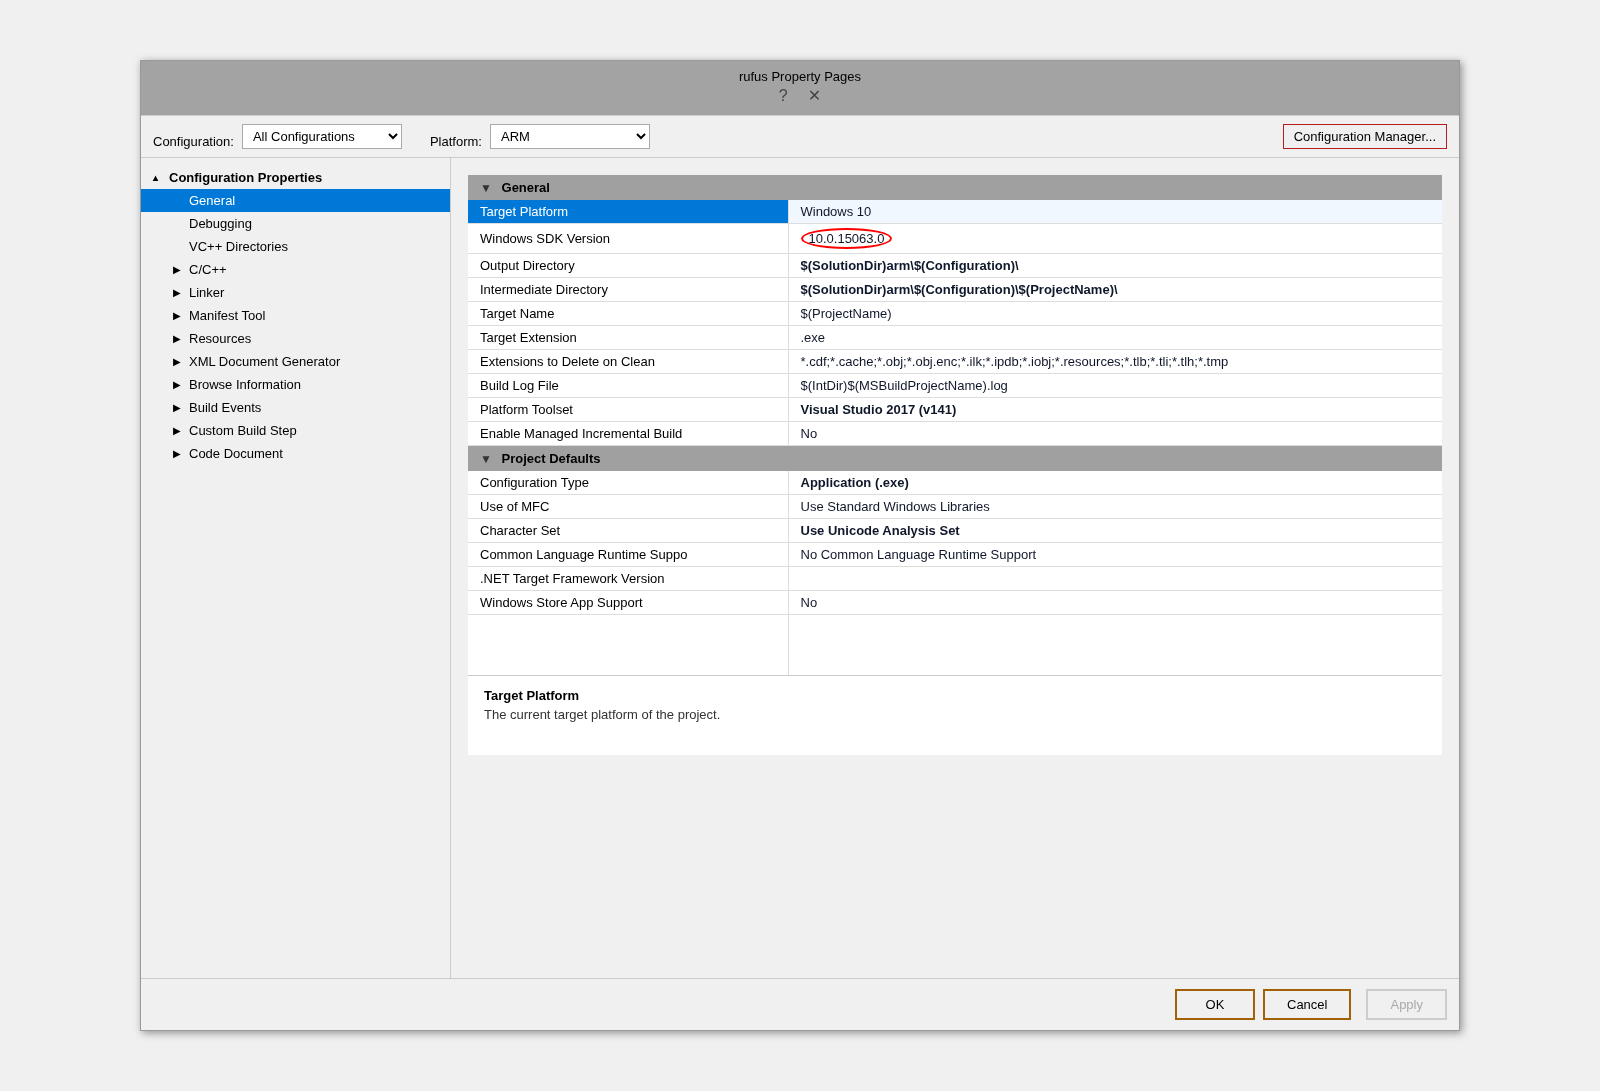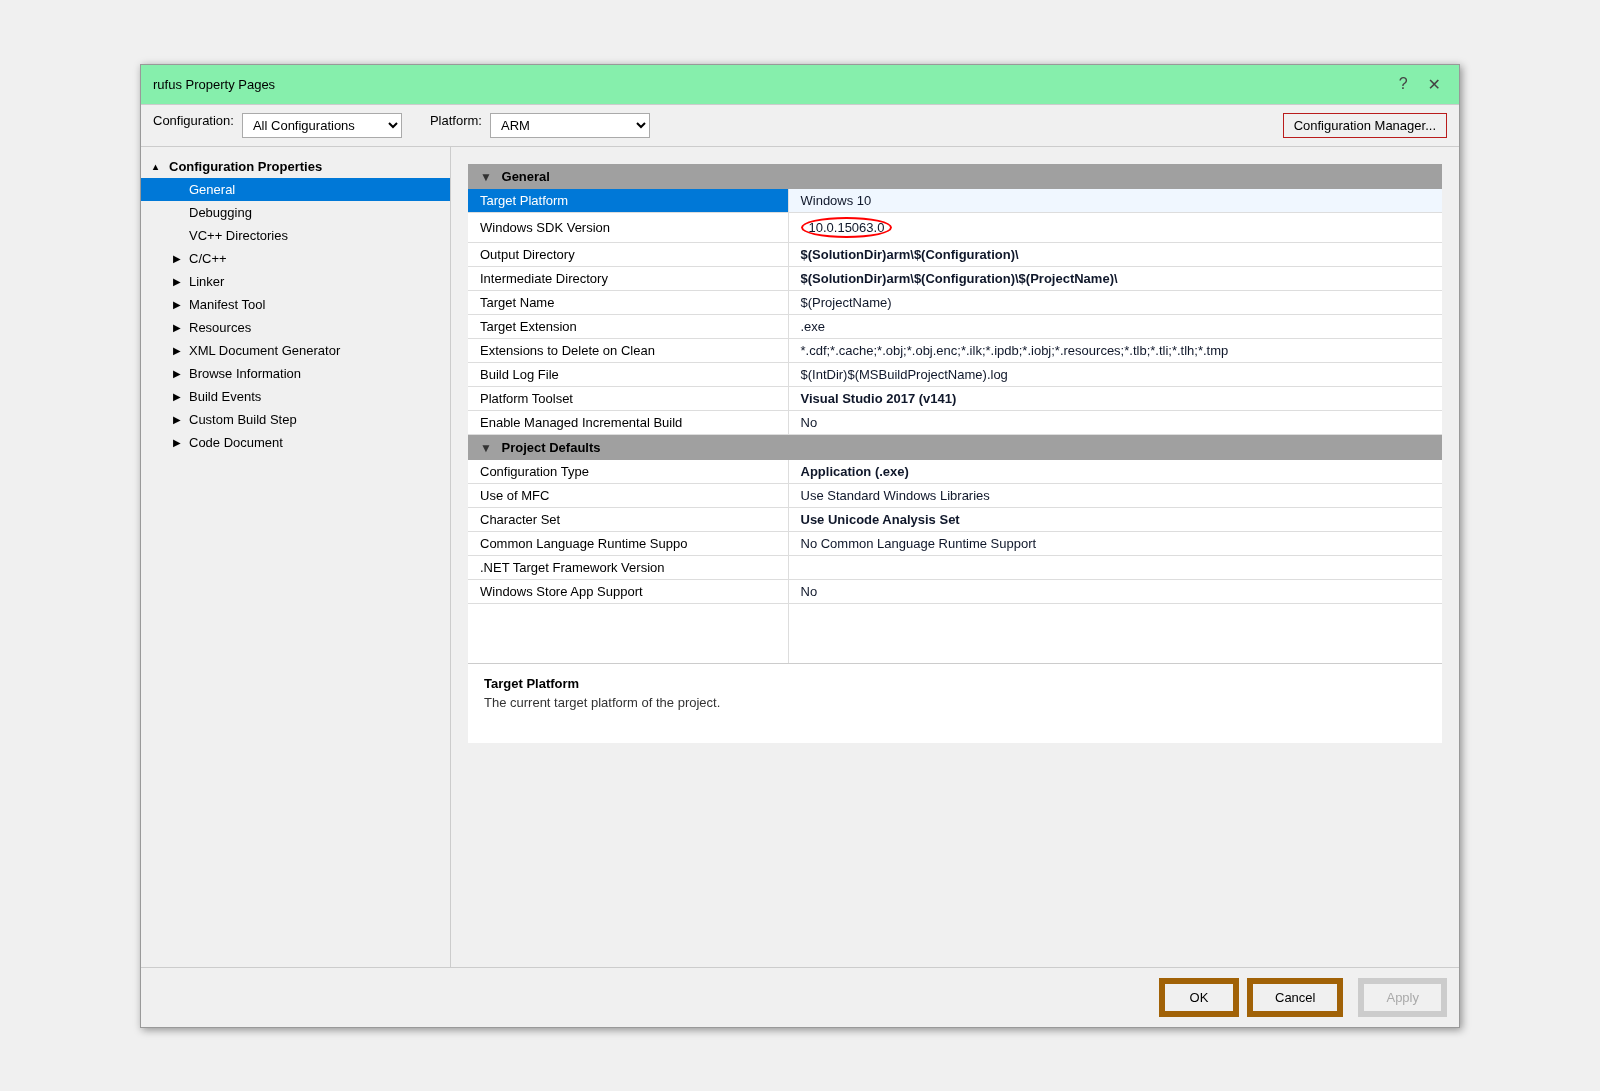--- a/index.html
+++ b/index.html
@@ -12,26 +12,27 @@
       align-items: center;
       min-height: 100vh;
     }
     .dialog {
       width: 1320px;
       background: #f0f0f0;
       border: 1px solid #999;
       box-shadow: 2px 2px 8px rgba(0,0,0,0.4);
     }
     .title-bar {
-      background: #86efac;
+      background: #a3a3a3;
       padding: 8px 12px;
       display: flex;
       align-items: center;
       justify-content: space-between;
       border-bottom: 1px solid #ccc;
+      flex-direction: column;
     }
     .title-bar-left {
       font-size: 13px;
       color: #000;
     }
     .title-bar-right {
       display: flex;
       gap: 8px;
       align-items: center;
     }
@@ -41,21 +42,21 @@
       font-size: 16px;
       cursor: pointer;
       color: #444;
       padding: 2px 6px;
     }
 
     .toolbar {
       background: #f0f0f0;
       padding: 8px 12px;
       display: flex;
-      align-items: flex-start;
+      align-items: flex-end;
       gap: 8px;
       border-bottom: 1px solid #ccc;
     }
     .toolbar label {
       font-size: 13px;
       color: #000;
     }
     .toolbar select {
       font-size: 13px;
       padding: 3px 6px;
@@ -185,21 +186,21 @@
       display: flex;
       justify-content: flex-end;
       gap: 8px;
       padding: 10px 12px;
       border-top: 1px solid #ccc;
       background: #f0f0f0;
     }
     .bottom-btn {
       font-size: 13px;
       padding: 6px 22px;
-      border: 6px solid #a16207;
+      border: 2px solid #a16207;
       background: #f0f0f0;
       cursor: pointer;
       min-width: 80px;
     }
     .bottom-btn.disabled {
       color: #aaa;
       border-color: #ccc;
       cursor: default;
       margin-left: 7px;
     }

